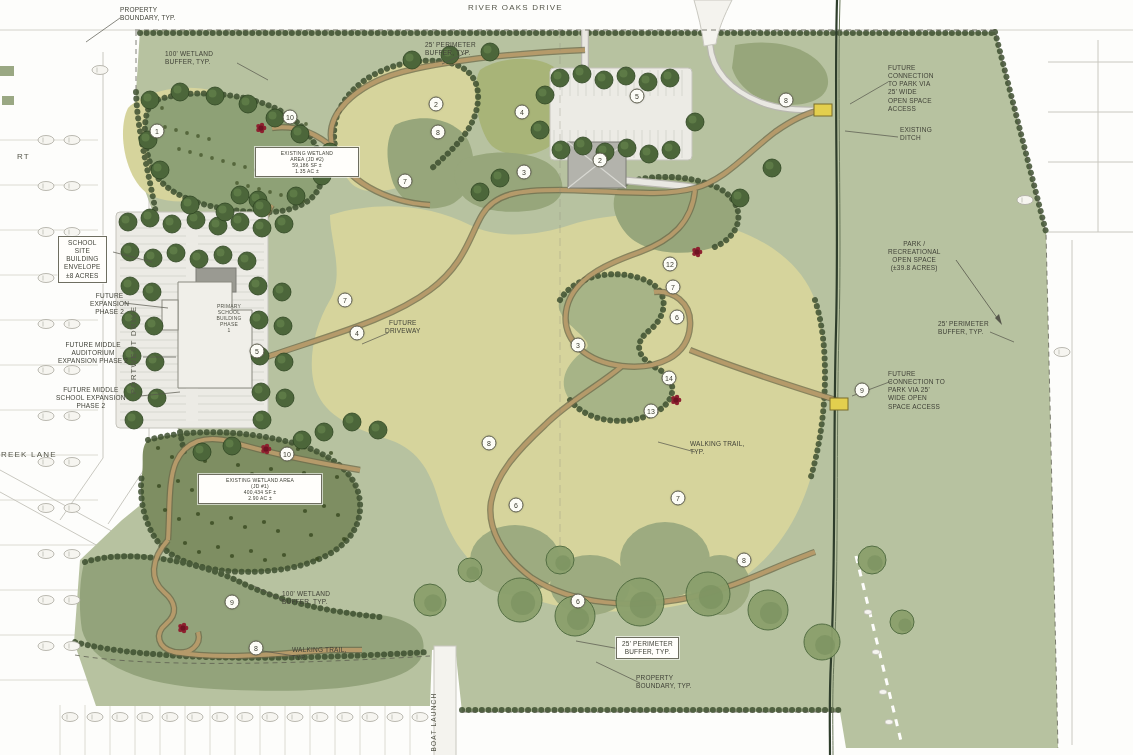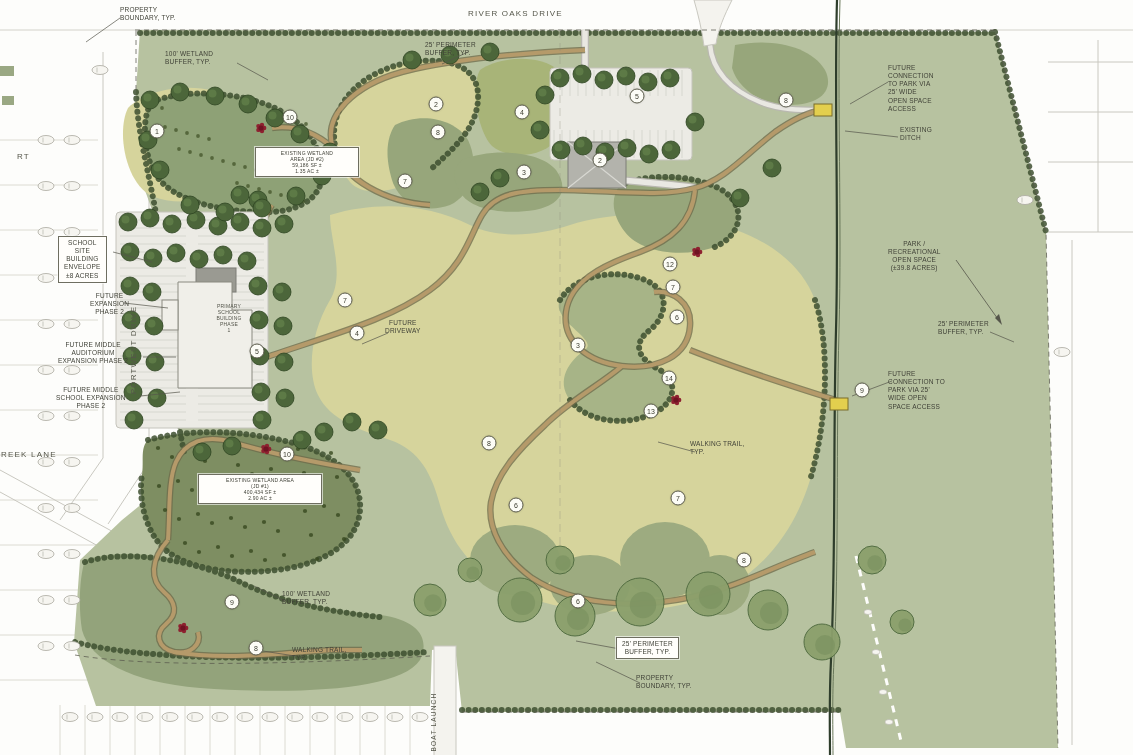--- a/index.html
+++ b/index.html
@@ -528,21 +528,21 @@
   <g>
     <line x1="956" y1="260" x2="1000" y2="322" stroke="#55554a" stroke-width="0.8"></line>
     <polygon points="1002,325 995,318 999,314" fill="#55554a"></polygon>
   </g>
 </svg>
 
 <div class="lbl" style="left:120px;top:6px">
   <div>PROPERTY</div>
       <div>BOUNDARY, TYP.</div>
 </div>
-<div class="lbl street" style="left:468px;top:9px">RIVER OAKS DRIVE</div>
+<div class="lbl street" style="left:468px;top:3px">RIVER OAKS DRIVE</div>
 <div class="lbl" style="left:425px;top:41px">
   <div>25' PERIMETER</div>
       <div>BUFFER, TYP.</div>
 </div>
 <div class="lbl" style="left:165px;top:50px">
   <div>100' WETLAND</div>
       <div>BUFFER, TYP.</div>
 </div>
 <div class="lbl street" style="left:17px;top:152px">RT</div>
 <div class="lbl street vert" style="left:134px;top:350px">PORTWEST DRIVE</div>

